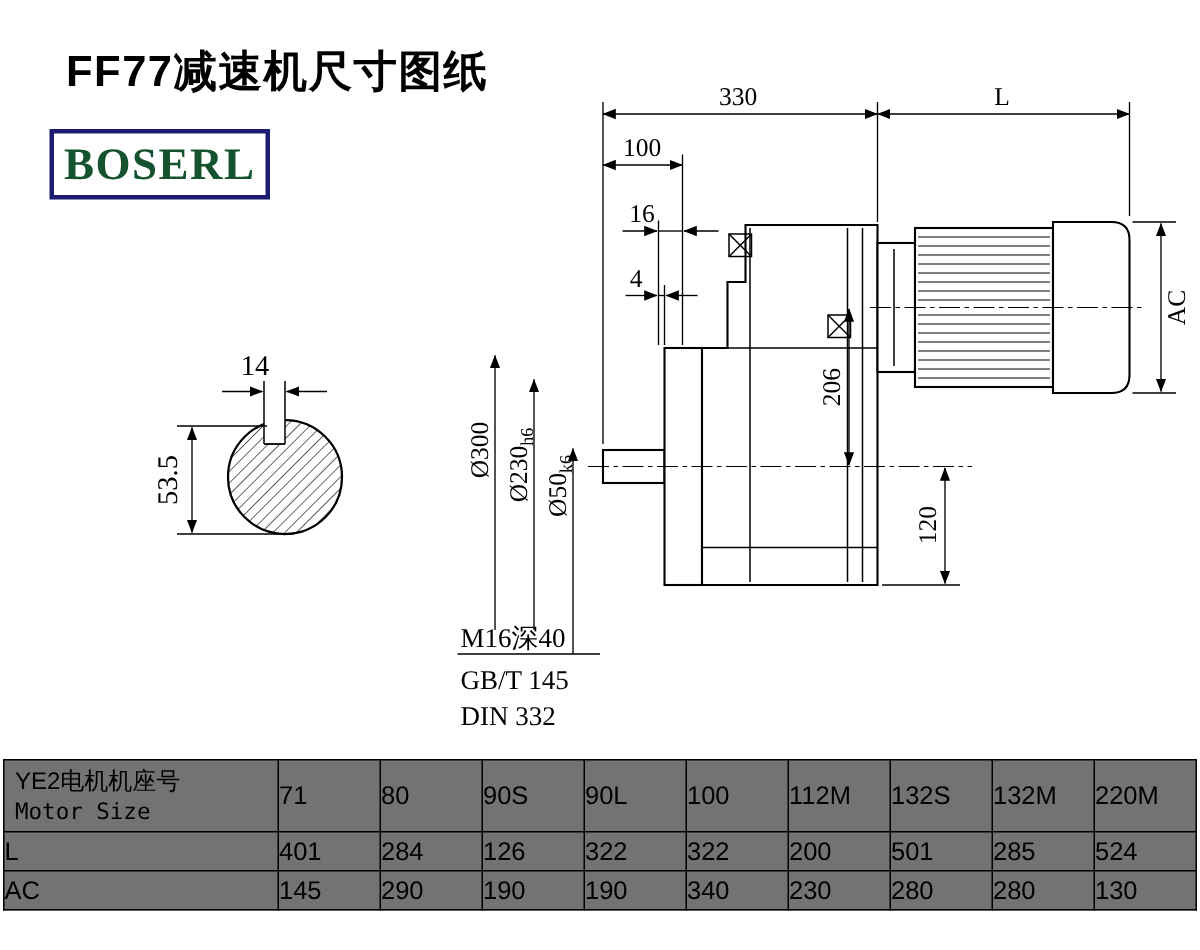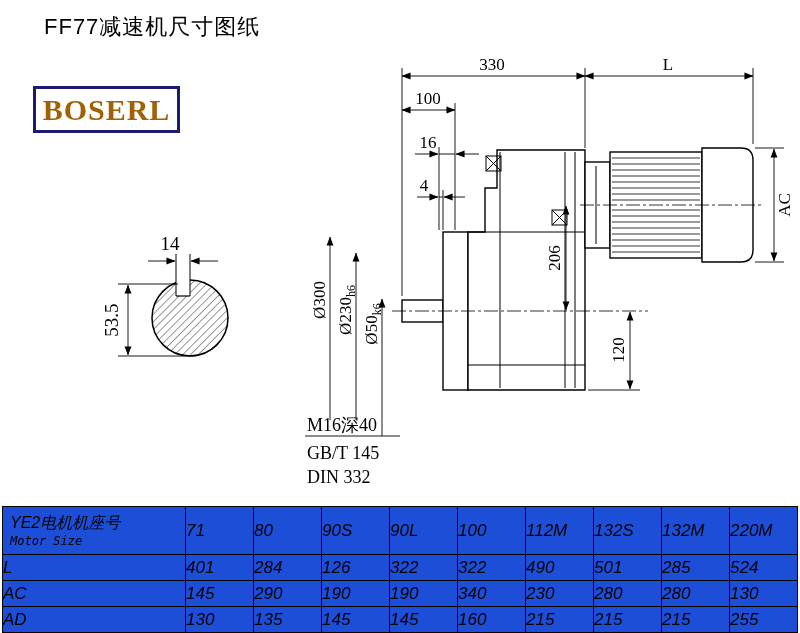--- a/index.html
+++ b/index.html
@@ -1,30 +1,30 @@
 <!DOCTYPE html>
 <html><head>
 <meta charset="utf-8">
 <style>
   html,body{margin:0;padding:0;background:#fff;}
   .stage{position:relative;width:800px;height:633px;background:#fff;overflow:hidden;font-family:"Liberation Sans",sans-serif;color:#000;}
-  .title{position:absolute;left:44px;top:12px;font-size:22px;font-weight:400;letter-spacing:1px;}
+  .title{position:absolute;left:44px;top:28px;font-size:29px;font-weight:700;letter-spacing:1px;}
   .logo{position:absolute;left:33px;top:86px;width:141px;height:41px;border:3px solid #1b1b70;display:flex;align-items:center;justify-content:center;
-        font-family:"Liberation Serif",serif;font-size:30px;font-weight:700;color:#a16207;letter-spacing:1px;}
+        font-family:"Liberation Serif",serif;font-size:30px;font-weight:700;color:#14532d;letter-spacing:1px;}
   svg.drawing{position:absolute;left:0;top:0;}
   svg text{fill:#000;}
   .dim{font-family:"Liberation Serif",serif;font-size:17px;}
   .dim-lg{font-family:"Liberation Serif",serif;font-size:19px;}
   .note{font-family:"Liberation Serif",serif;font-size:18px;}
-  table.spec{position:absolute;left:2px;top:506px;width:796px;border-collapse:collapse;table-layout:fixed;background:#1d4ed8;border:1.5px solid #000;font-style:italic;}
+  table.spec{position:absolute;left:2px;top:506px;width:796px;border-collapse:collapse;table-layout:fixed;background:#737373;border:1.5px solid #000;}
   table.spec td,table.spec th{border:1px solid #000;text-align:left;font-weight:400;font-size:17px;color:#000;padding:0;overflow:hidden;}
   table.spec th.head-first{text-align:left;padding-left:7px;}
   table.spec tr.hdr{height:48px;}
   table.spec tr.datarow{height:26px;}
-  .mono{font-family:"DejaVu Sans Mono",monospace;font-size:12px;}
+  .mono{font-family:"DejaVu Sans Mono",monospace;font-size:15px;}
   .cn{font-size:16px;}
 </style>
 </head>
 <body>
 
 <div class="stage">
 
   <div class="title">FF77减速机尺寸图纸</div>
   <div class="logo">BOSERL</div>
 
@@ -174,45 +174,33 @@
         <th>132M</th>
         <th>220M</th>
       </tr>
       <tr class="datarow">
         <td>L</td>
         <td>401</td>
         <td>284</td>
         <td>126</td>
         <td>322</td>
         <td>322</td>
-        <td>490</td>
+        <td>200</td>
         <td>501</td>
         <td>285</td>
         <td>524</td>
       </tr>
       <tr class="datarow">
         <td>AC</td>
         <td>145</td>
         <td>290</td>
         <td>190</td>
         <td>190</td>
         <td>340</td>
         <td>230</td>
         <td>280</td>
         <td>280</td>
         <td>130</td>
       </tr>
-      <tr class="datarow">
-        <td>AD</td>
-        <td>130</td>
-        <td>135</td>
-        <td>145</td>
-        <td>145</td>
-        <td>160</td>
-        <td>215</td>
-        <td>215</td>
-        <td>215</td>
-        <td>255</td>
-      </tr>
     </tbody>
   </table>
 
 </div>
 
 </body></html>

